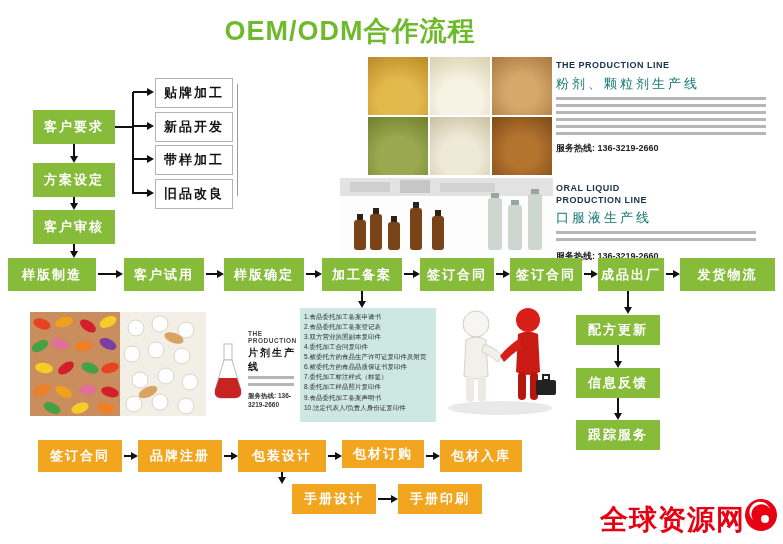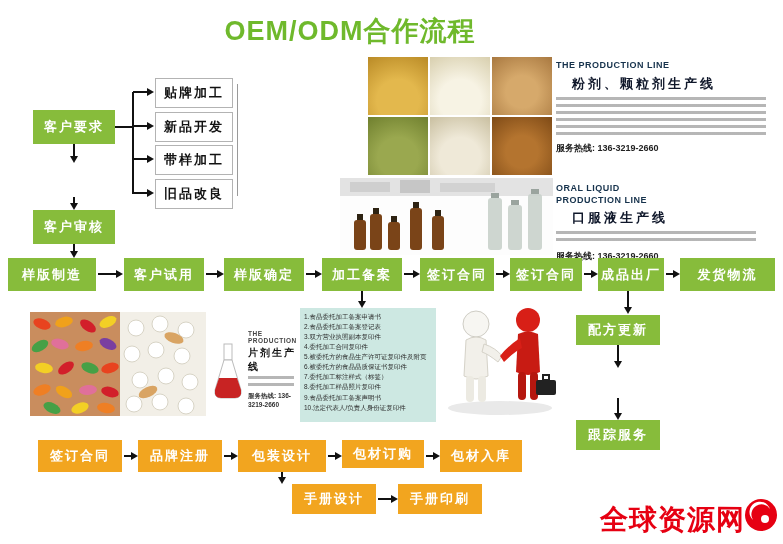--- a/index.html
+++ b/index.html
@@ -23,38 +23,39 @@
   .vline{position:absolute;width:2px;background:#111}
   .thinline{position:absolute;width:1px;background:#9a9a9a}
   .docbox{position:absolute;left:300px;top:308px;width:136px;height:114px;background:#CDE8E2;
           padding:4px 4px;box-sizing:border-box}
   .docline{font-size:6.5px;line-height:1.55;color:#2c2c2c;white-space:nowrap;overflow:hidden}
   .photo-grid{position:absolute;display:grid;grid-template-columns:1fr 1fr 1fr;
           grid-template-rows:1fr 1fr;gap:2px;background:#fff}
   .photo-grid div{width:100%;height:100%}
   .sec{position:absolute}
   .sec-en{font-size:9px;font-weight:bold;color:#16324c;line-height:1.3;letter-spacing:.5px}
-  .sec-cn{font-size:13px;font-weight:bold;color:#0f172a;letter-spacing:3px;margin:3px 16px 4px}
+  .sec-cn{font-size:13px;font-weight:normal;color:#0f766e;letter-spacing:3px;margin:3px 0 4px}
   .sec-hot{font-size:9px;font-weight:bold;color:#222;margin-top:5px}
   .txt-ph{background:repeating-linear-gradient(to bottom,#8f8f8f 0 3px,transparent 3px 7px);opacity:.65}
   .photo-frame{position:absolute;background:#fff}
   .watermark{position:absolute;left:600px;top:501px;font-size:28px;font-weight:bold;color:#E60012;letter-spacing:1px}
   .tp-en{font-size:6.5px;font-weight:bold;color:#444;letter-spacing:.5px}
   .tp-cn{font-size:10px;font-weight:bold;color:#111;letter-spacing:2px;margin:2px 0}
   .tp-hot{font-size:6.5px;font-weight:bold;color:#333;margin-top:3px}
 </style>
 </head>
 <body>
 
 <div id="canvas">
 
   <div class="title">OEM/ODM合作流程</div>
 
   <div class="gbox" style="left:33px;top:110px;width:82px;height:34px">客户要求</div>
   <div class="arr-d" style="left:73px;top:144px;height:12px"></div>
+  <div class="gbox" style="left:33px;top:163px;width:82px;height:34px">方案设定</div>
   <div class="arr-d" style="left:73px;top:197px;height:6px"></div>
   <div class="gbox" style="left:33px;top:210px;width:82px;height:34px">客户审核</div>
   <div class="arr-d" style="left:73px;top:244px;height:7px"></div>
 
   <div class="hline" style="left:115px;top:126px;width:18px"></div>
   <div class="vline" style="left:132px;top:92px;height:102px"></div>
   <div class="arr-r" style="left:133px;top:91px;width:14px"></div>
   <div class="arr-r" style="left:133px;top:125px;width:14px"></div>
   <div class="arr-r" style="left:133px;top:158px;width:14px"></div>
   <div class="arr-r" style="left:133px;top:192px;width:14px"></div>
@@ -168,20 +169,21 @@
       <rect x="82" y="74" width="8" height="28" rx="4" fill="#b5170f"></rect>
       <rect x="94" y="74" width="8" height="28" rx="4" fill="#b5170f"></rect>
       <rect x="100" y="82" width="20" height="15" rx="2" fill="#222"></rect>
       <rect x="107" y="77" width="6" height="5" fill="none" stroke="#222" stroke-width="2"></rect>
     </svg>
   </div>
 
   <div class="arr-d" style="left:627px;top:291px;height:16px"></div>
   <div class="gbox" style="left:576px;top:315px;width:84px;height:30px">配方更新</div>
   <div class="arr-d" style="left:617px;top:345px;height:16px"></div>
+  <div class="gbox" style="left:576px;top:368px;width:84px;height:30px">信息反馈</div>
   <div class="arr-d" style="left:617px;top:398px;height:15px"></div>
   <div class="gbox" style="left:576px;top:420px;width:84px;height:30px">跟踪服务</div>
 
   <div class="photo-frame" style="left:30px;top:312px;width:268px;height:104px;display:flex">
     <svg width="90" height="104" viewBox="0 0 90 104">
       <rect width="90" height="104" fill="#c98d5e"></rect>
       <g>
         <ellipse cx="12" cy="12" rx="9" ry="5" fill="#e8431f" transform="rotate(20 12 12)"></ellipse>
         <ellipse cx="34" cy="10" rx="9" ry="5" fill="#f0a11b" transform="rotate(-15 34 10)"></ellipse>
         <ellipse cx="58" cy="14" rx="9" ry="5" fill="#d21f2a" transform="rotate(35 58 14)"></ellipse>

